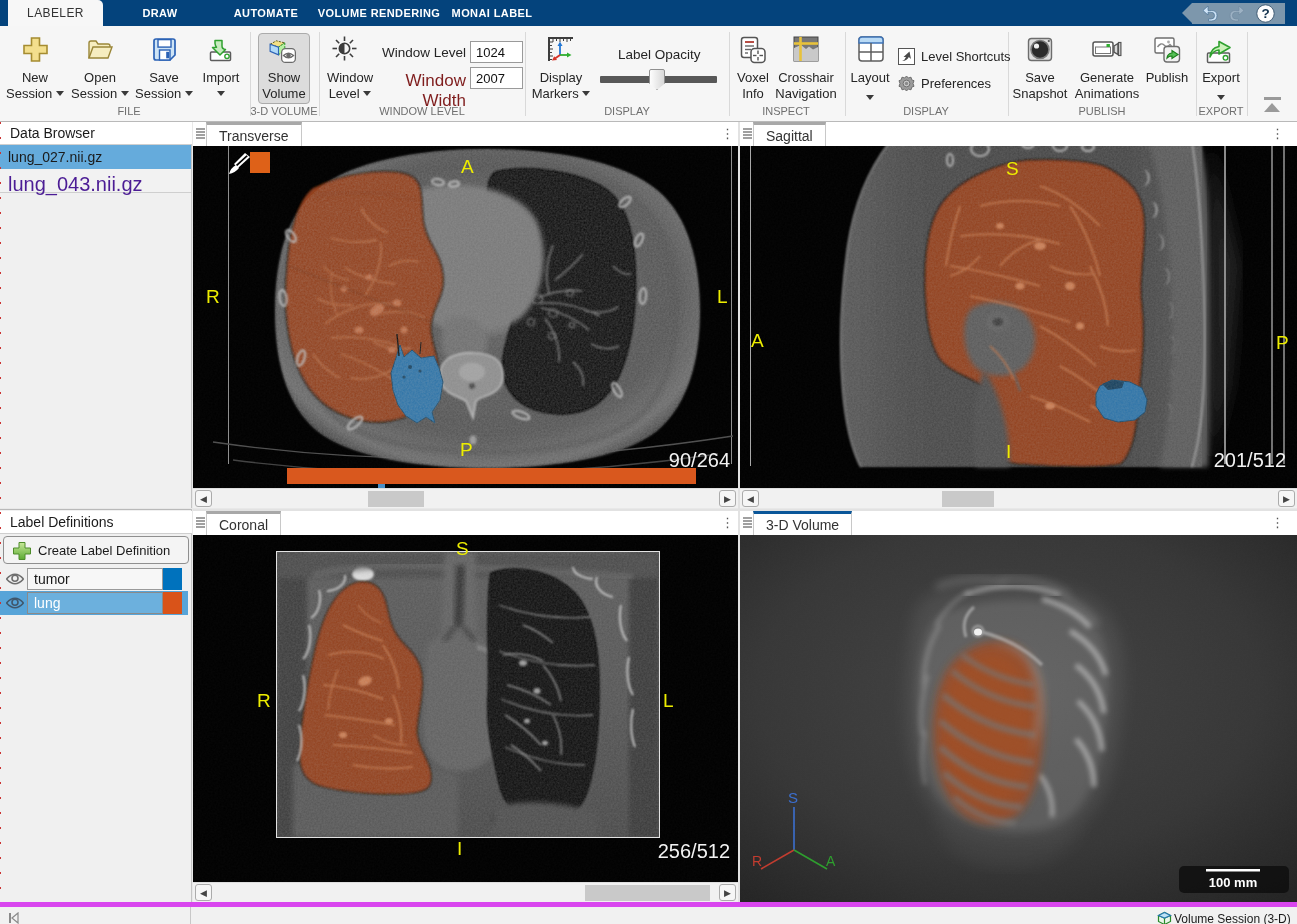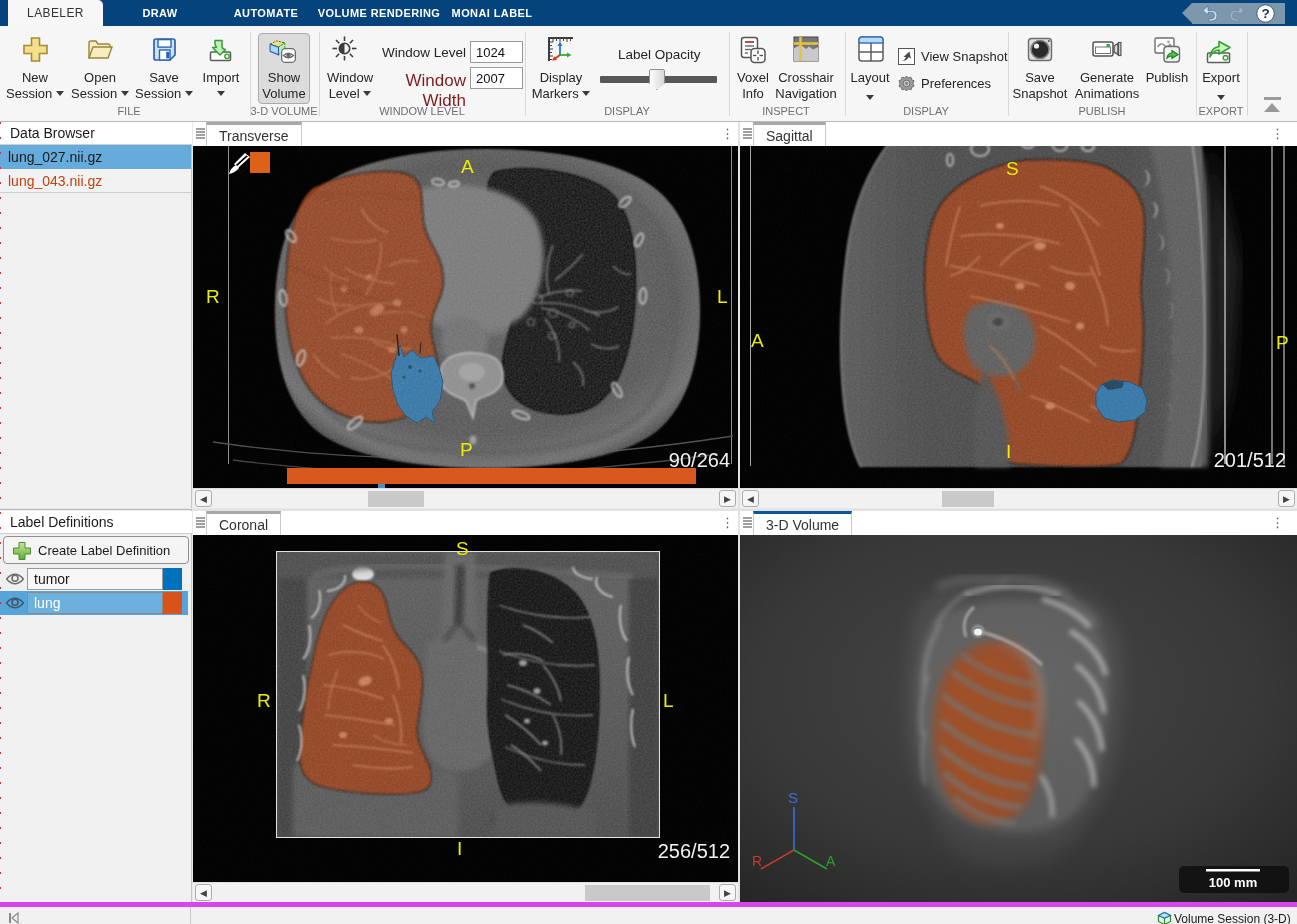--- a/index.html
+++ b/index.html
@@ -215,21 +215,21 @@
       <path d="M1 4 Q1 1 4 1 L22 1 Q25 1 25 4 L25 7 L1 7 Z" fill="#b9daf5" stroke="#3f74b8" stroke-width="1.4"></path>
       <line x1="1" y1="16" x2="25" y2="16" stroke="#5d5d5d" stroke-width="1.5"></line>
       <line x1="13" y1="7" x2="13" y2="25" stroke="#5d5d5d" stroke-width="1.5"></line>
     </svg>
     <div class="blbl" style="left:870px;top:44px">Layout</div>
     <div class="blbl" style="left:870px;top:64px"><span class="caret"></span></div>
     <svg class="abs" style="left:898px;top:22px" width="17" height="17" viewBox="0 0 17 17">
       <rect x="0.5" y="0.5" width="16" height="16" fill="#fff" stroke="#555" stroke-width="1"></rect>
       <path d="M4 13 Q7 12 8 9 L5.5 9 L11.5 3.5 L13 11 L10.8 8.9 Q9.5 12.5 4 13 Z" fill="#4a4a4a"></path>
     </svg>
-    <div class="abs" style="left:921px;top:23px;font-size:13px;color:#252525">View Snapshot</div>
+    <div class="abs" style="left:921px;top:23px;font-size:13px;color:#252525">Level Shortcuts</div>
     <svg class="abs" style="left:898px;top:49px" width="17" height="17" viewBox="0 0 17 17">
       <path d="M8.5 1 L10.3 3 L13 2.2 L13.8 4.9 L16 5.7 L15 8.5 L16 11.3 L13.8 12.1 L13 14.8 L10.3 14 L8.5 16 L6.7 14 L4 14.8 L3.2 12.1 L1 11.3 L2 8.5 L1 5.7 L3.2 4.9 L4 2.2 L6.7 3 Z" fill="#9c9c9c" stroke="#6f6f6f"></path>
       <circle cx="8.5" cy="8.5" r="3.4" fill="#c9c9c9" stroke="#6f6f6f"></circle>
       <circle cx="8.5" cy="8.5" r="1.7" fill="#8a8a8a"></circle>
     </svg>
     <div class="abs" style="left:921px;top:50px;font-size:13px;color:#252525">Preferences</div>
 
     <svg class="ticon" style="left:1027px" width="27" height="27" viewBox="0 0 27 27">
       <rect x="1.5" y="2.5" width="23" height="22" rx="3" fill="#dedede" stroke="#6d6d6d" stroke-width="1.4"></rect>
       <circle cx="13" cy="13.5" r="9" fill="#2a2a2a" stroke="#7c7c7c" stroke-width="1.6"></circle>
@@ -265,21 +265,21 @@
     <div class="blbl" style="left:1221px;top:64px"><span class="caret"></span></div>
     <div class="abs" style="left:1264px;top:71px;width:17px;height:3px;background:#9a9a9a"></div>
     <div class="abs" style="left:1264px;top:77px;width:0;height:0;border-left:8.5px solid transparent;border-right:8.5px solid transparent;border-bottom:9px solid #9a9a9a"></div>
   </div>
   <div id="main">
     <div class="abs" style="left:0;top:0;width:1px;height:780px;background:repeating-linear-gradient(180deg,#cc3333 0 2px,transparent 2px 15px);z-index:9"></div>
 
     <div class="abs" style="left:0;top:0;width:192px;height:386px;background:#f0f0f0;border-right:1px solid #c4c4c4"></div>
     <div class="phead" style="top:0">Data Browser</div>
     <div class="abs" style="left:0;top:23px;width:191px;height:24px;background:#65abdc;color:#1a1a1a;font-size:14px;padding:4px 0 0 8px">lung_027.nii.gz</div>
-    <div class="abs" style="left:0;top:47px;width:191px;height:24px;background:#f2f2f2;border-bottom:1px solid #cfcfcf;color:#c2410c;font-size:14px;padding:4px 0 0 8px">lung_043.nii.gz</div>
+    <div class="abs" style="left:0;top:47px;width:191px;height:24px;background:#f2f2f2;border-bottom:1px solid #cfcfcf;color:#4c1d95;font-size:20px;padding:4px 0 0 8px">lung_043.nii.gz</div>
     <div class="abs" style="left:0;top:387px;width:192px;height:393px;background:#f0f0f0;border-right:1px solid #c4c4c4;border-top:1px solid #b9b9b9"></div>
     <div class="phead" style="top:389px">Label Definitions</div>
     <div class="abs" style="left:3px;top:414px;width:186px;height:28px;background:#f4f4f4;border:1px solid #8f8f8f;border-radius:4px;font-size:13px;color:#1a1a1a;padding:6px 0 0 34px">Create Label Definition
       <svg class="abs" style="left:8px;top:4px" width="20" height="20" viewBox="0 0 20 20">
         <defs>
             <linearGradient id="gp" x1="0" y1="0" x2="0" y2="1">
               <stop offset="0" stop-color="#c8e89a"></stop>
               <stop offset="1" stop-color="#5cab32"></stop>
             </linearGradient>
           </defs>

